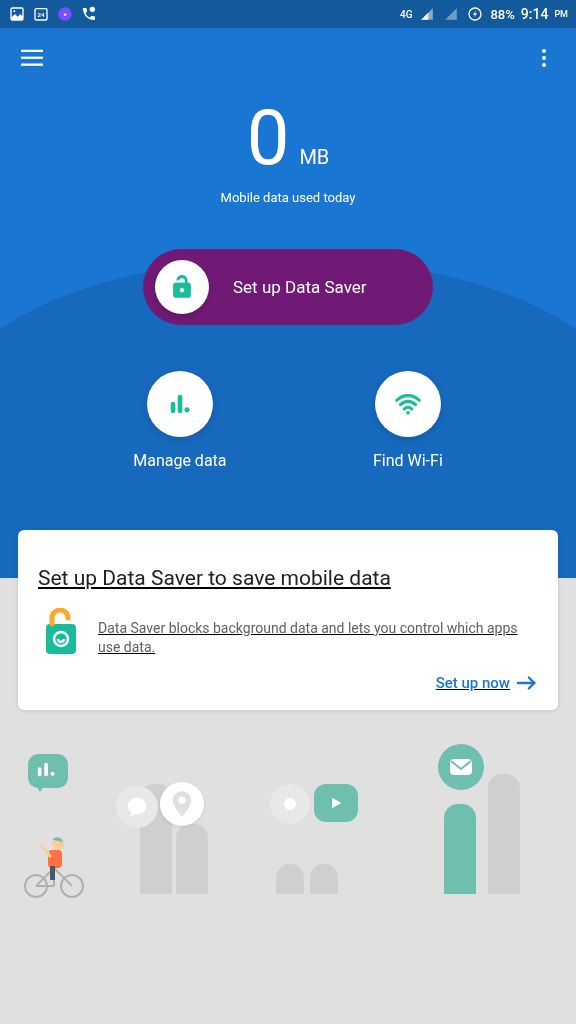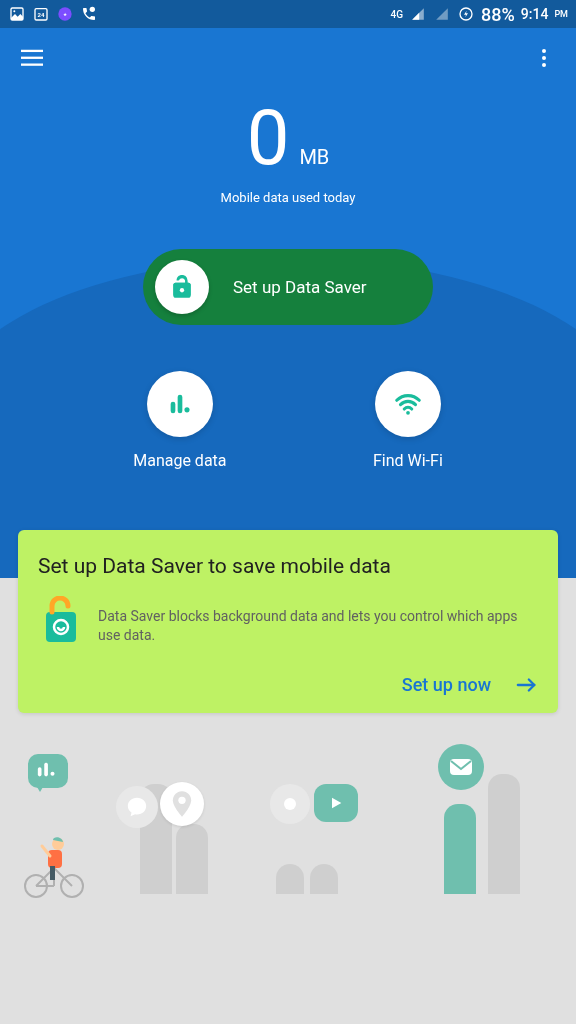--- a/index.html
+++ b/index.html
@@ -2,49 +2,49 @@
 <html><head>
 <meta charset="utf-8">
 <style>
 * { margin: 0; padding: 0; box-sizing: border-box; font-family: Roboto, -apple-system, sans-serif; }
 body { width: 576px; height: 1024px; background: #e0e0e0; overflow: hidden; position: relative; }
 
 .status-bar { height: 28px; background: #125a9c; display: flex; justify-content: space-between; padding: 0 8px; color: white; font-size: 13px; }
 .status-left { display: flex; gap: 6px; align-items: center; }
 .status-right { display: flex; gap: 6px; align-items: center; }
 .status-icon-box { width: 18px; height: 18px; display: flex; align-items: center; justify-content: center; }
-.status-right .txt { font-size: 18px; font-weight: 500; }
+.status-right .txt { font-size: 13px; font-weight: 500; }
 .status-right .time { font-size: 14px; font-weight: 500; }
 
 .app-top { background: #1976d2; position: relative; height: 490px; }
 .app-top::after { content: ""; position: absolute; bottom: -60px; left: -10%; width: 120%; height: 320px; background: #1669bd; border-radius: 50% 50% 0 0; z-index: 0; }
 
 .topbar { display: flex; justify-content: space-between; align-items: center; padding: 14px 16px; position: relative; z-index: 2; }
 .menu-btn, .more-btn { width: 32px; height: 32px; display: flex; align-items: center; justify-content: center; cursor: pointer; }
 
 .hero { text-align: center; color: white; position: relative; z-index: 2; padding-top: 12px; }
 .hero-num { font-size: 76px; font-weight: 400; line-height: 1; display: inline-block; }
 .hero-unit { font-size: 20px; margin-left: 6px; display: inline-block; vertical-align: baseline; }
 .hero-sub { font-size: 13px; margin-top: 14px; }
 
-.pill { margin: 44px auto 0; width: 290px; height: 76px; background: #15803d; border-radius: 38px; display: flex; align-items: center; padding: 0 12px; position: relative; z-index: 2; cursor: pointer; }
+.pill { margin: 44px auto 0; width: 290px; height: 76px; background: #701a75; border-radius: 38px; display: flex; align-items: center; padding: 0 12px; position: relative; z-index: 2; cursor: pointer; }
 .pill-circle { width: 54px; height: 54px; background: white; border-radius: 50%; display: flex; align-items: center; justify-content: center; box-shadow: 0 2px 4px rgba(0,0,0,0.2); }
 .pill-label { color: white; font-size: 17px; margin-left: 24px; }
 
 .actions { display: flex; justify-content: space-around; margin-top: 46px; padding: 0 60px; position: relative; z-index: 2; }
 .action { text-align: center; cursor: pointer; }
 .action-circle { width: 66px; height: 66px; background: white; border-radius: 50%; margin: 0 auto 14px; display: flex; align-items: center; justify-content: center; box-shadow: 0 2px 6px rgba(0,0,0,0.15); }
 .action-label { color: white; font-size: 16px; }
 
-.card { margin: 12px 18px 0; background: #bef264; border-radius: 6px; padding: 24px 20px 18px; box-shadow: 0 1px 4px rgba(0,0,0,0.12); position: relative; z-index: 3; }
+.card { margin: 12px 18px 0; background: #ffffff; border-radius: 6px; padding: 36px 20px 18px; box-shadow: 0 1px 4px rgba(0,0,0,0.12); position: relative; z-index: 3; text-decoration: underline; }
 .card-title { font-size: 21px; color: #212121; font-weight: 400; margin-bottom: 18px; }
 .card-body { display: flex; gap: 16px; align-items: flex-end; }
 .card-icon { width: 44px; height: 50px; flex-shrink: 0; position: relative; }
 .card-text { font-size: 14px; color: #616161; line-height: 1.4; }
-.card-cta { display: flex; justify-content: flex-end; align-items: center; gap: 25px; margin-top: 28px; color: #1976d2; font-size: 18px; font-weight: 500; cursor: pointer; }
+.card-cta { display: flex; justify-content: flex-end; align-items: center; gap: 6px; margin-top: 16px; color: #1976d2; font-size: 15px; font-weight: 500; cursor: pointer; }
 
 .illustration { position: absolute; bottom: 130px; left: 0; right: 0; height: 150px; z-index: 1; }
 .bar-shape { position: absolute; bottom: 0; border-radius: 14px 14px 0 0; }
 </style>
 </head>
 <body>
 
 <div class="status-bar">
   <div class="status-left">
     <span class="status-icon-box">

